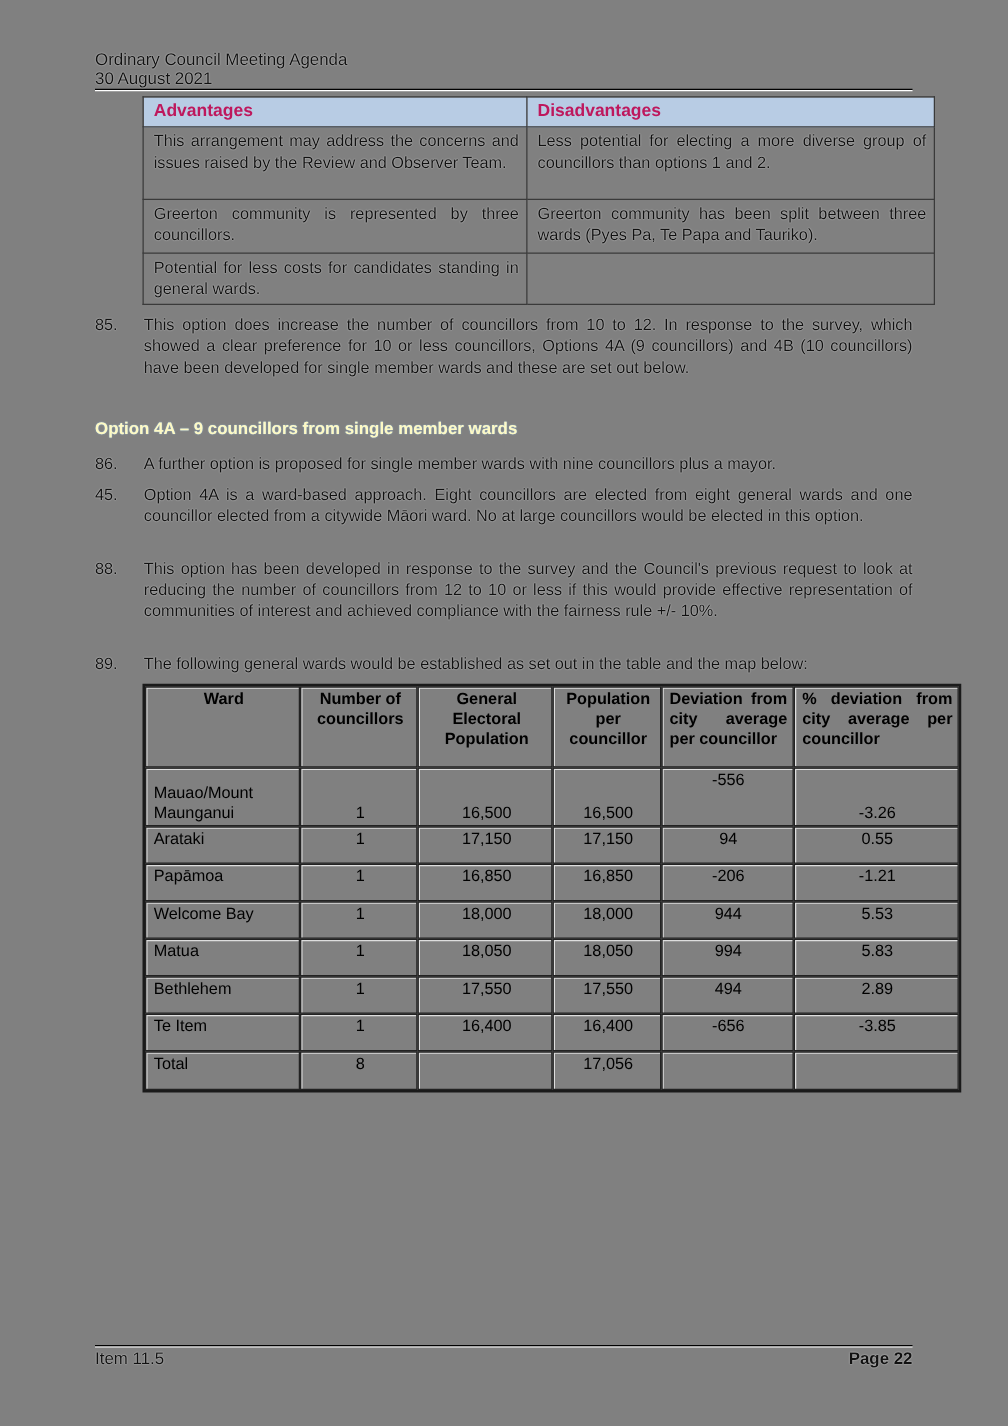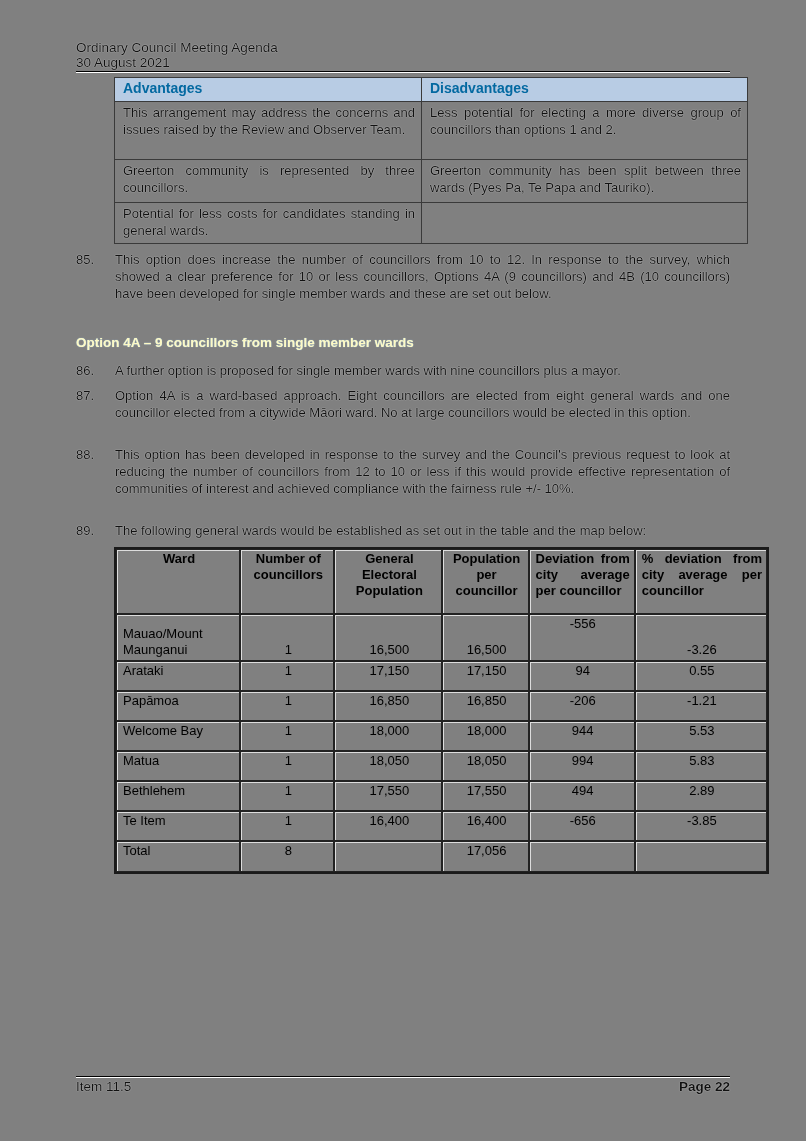--- a/index.html
+++ b/index.html
@@ -30,21 +30,21 @@
     font-size: 13px;
   }
   .adv-table td, .adv-table th {
     border: 1.5px solid #3a3a3a;
     vertical-align: top;
     padding: 2px 6px 3px 8px;
     line-height: 17px;
     text-align: justify;
   }
   .adv-table th {
-    background: #b8cce4; color: #0369a1; font-weight: bold;
+    background: #b8cce4; color: #be185d; font-weight: bold;
     text-align: left; font-size: 14px; padding: 2px 8px 4px 8px;
   }
   .adv-table td.c1 { width: 292px; }
   .adv-table tr.r1 td { height: 52px; margin-top: 29px; }
   .adv-table tr.r2 td { height: 37px; }
   .adv-table tr.r3 td { height: 35px; }
 
   .para {
     position: absolute; left: 76px; width: 654px;
     font-size: 13px; line-height: 17px; display: flex;
@@ -122,21 +122,21 @@
 </div>
 
 <div class="section-heading">Option 4A – 9 councillors from single member wards</div>
 
 <div class="para txt" style="top:362px;">
   <span class="num">86.</span>
   <span class="body">A further option is proposed for single member wards with nine councillors plus a mayor.</span>
 </div>
 
 <div class="para txt" style="top:387px;">
-  <span class="num">87.</span>
+  <span class="num">45.</span>
   <span class="body">Option 4A is a ward-based approach.  Eight councillors are elected from eight general wards and one councillor elected from a citywide Māori ward. No at large councillors would be elected in this option.</span>
 </div>
 
 <div class="para txt" style="top:446px;">
   <span class="num">88.</span>
   <span class="body">This option has been developed in response to the survey and the Council's previous request to look at reducing the number of councillors from 12 to 10 or less if this would provide effective representation of communities of interest and achieved compliance with the fairness rule +/- 10%.</span>
 </div>
 
 <div class="para txt" style="top:522px;">
   <span class="num">89.</span>

